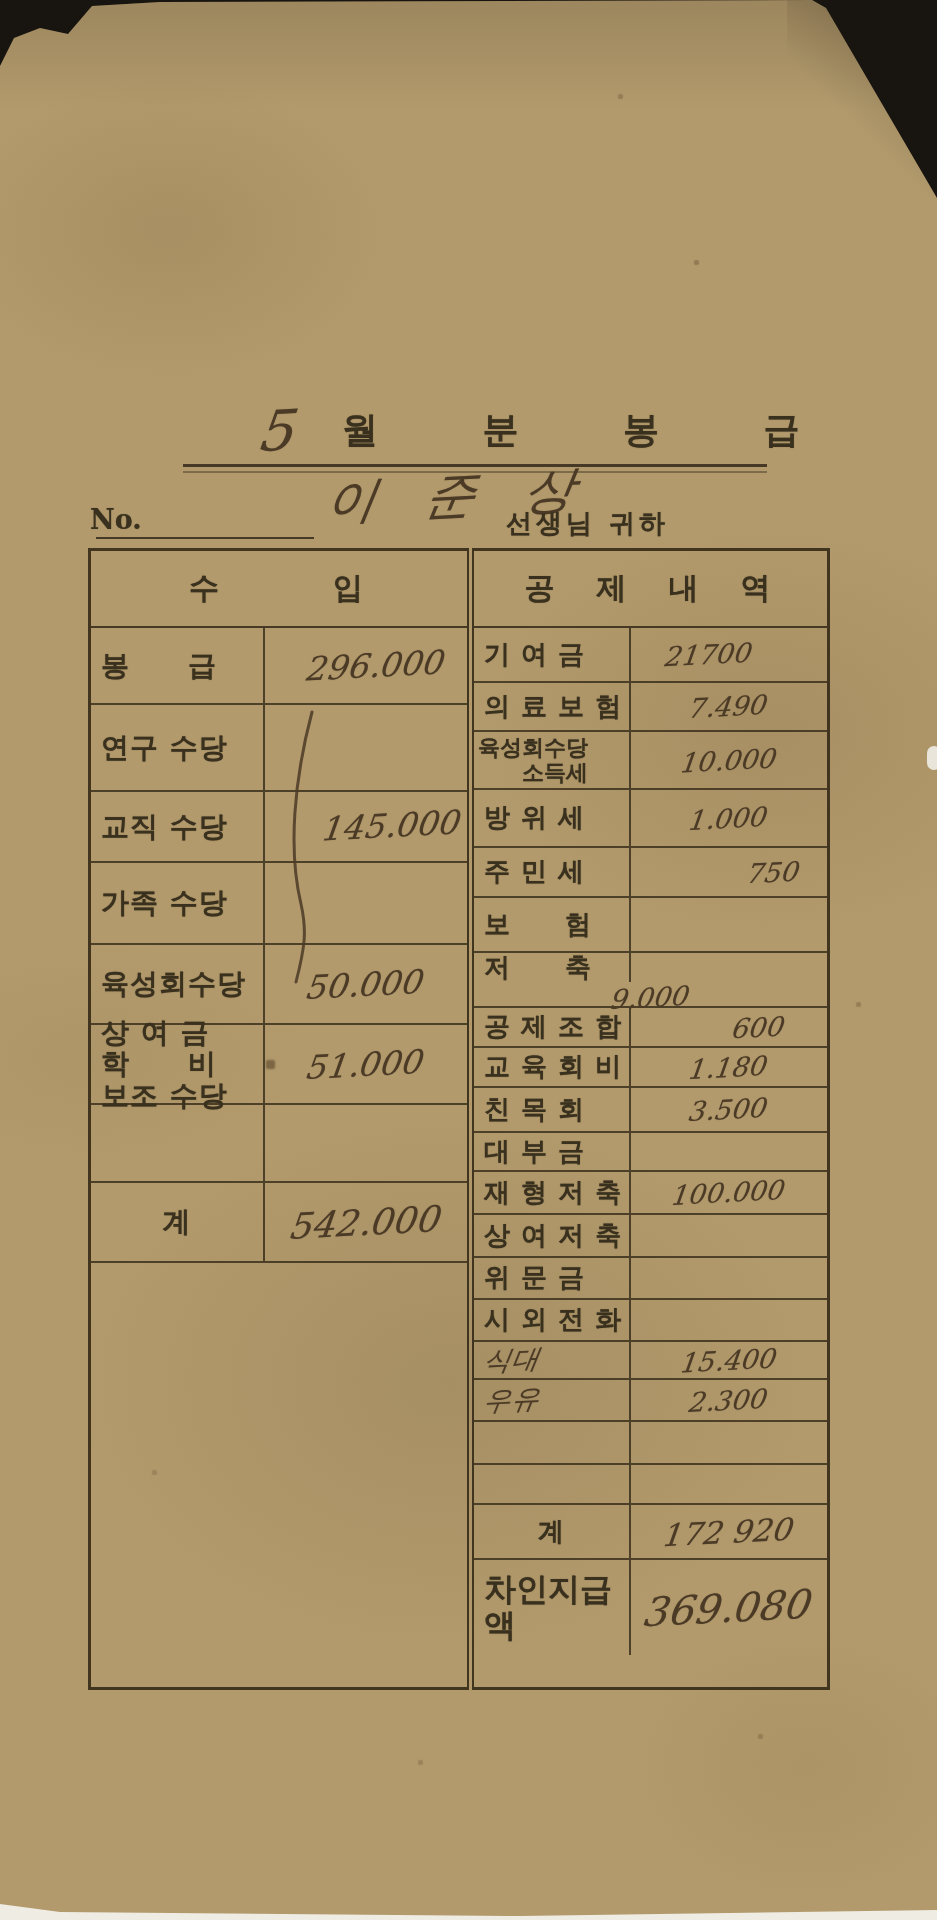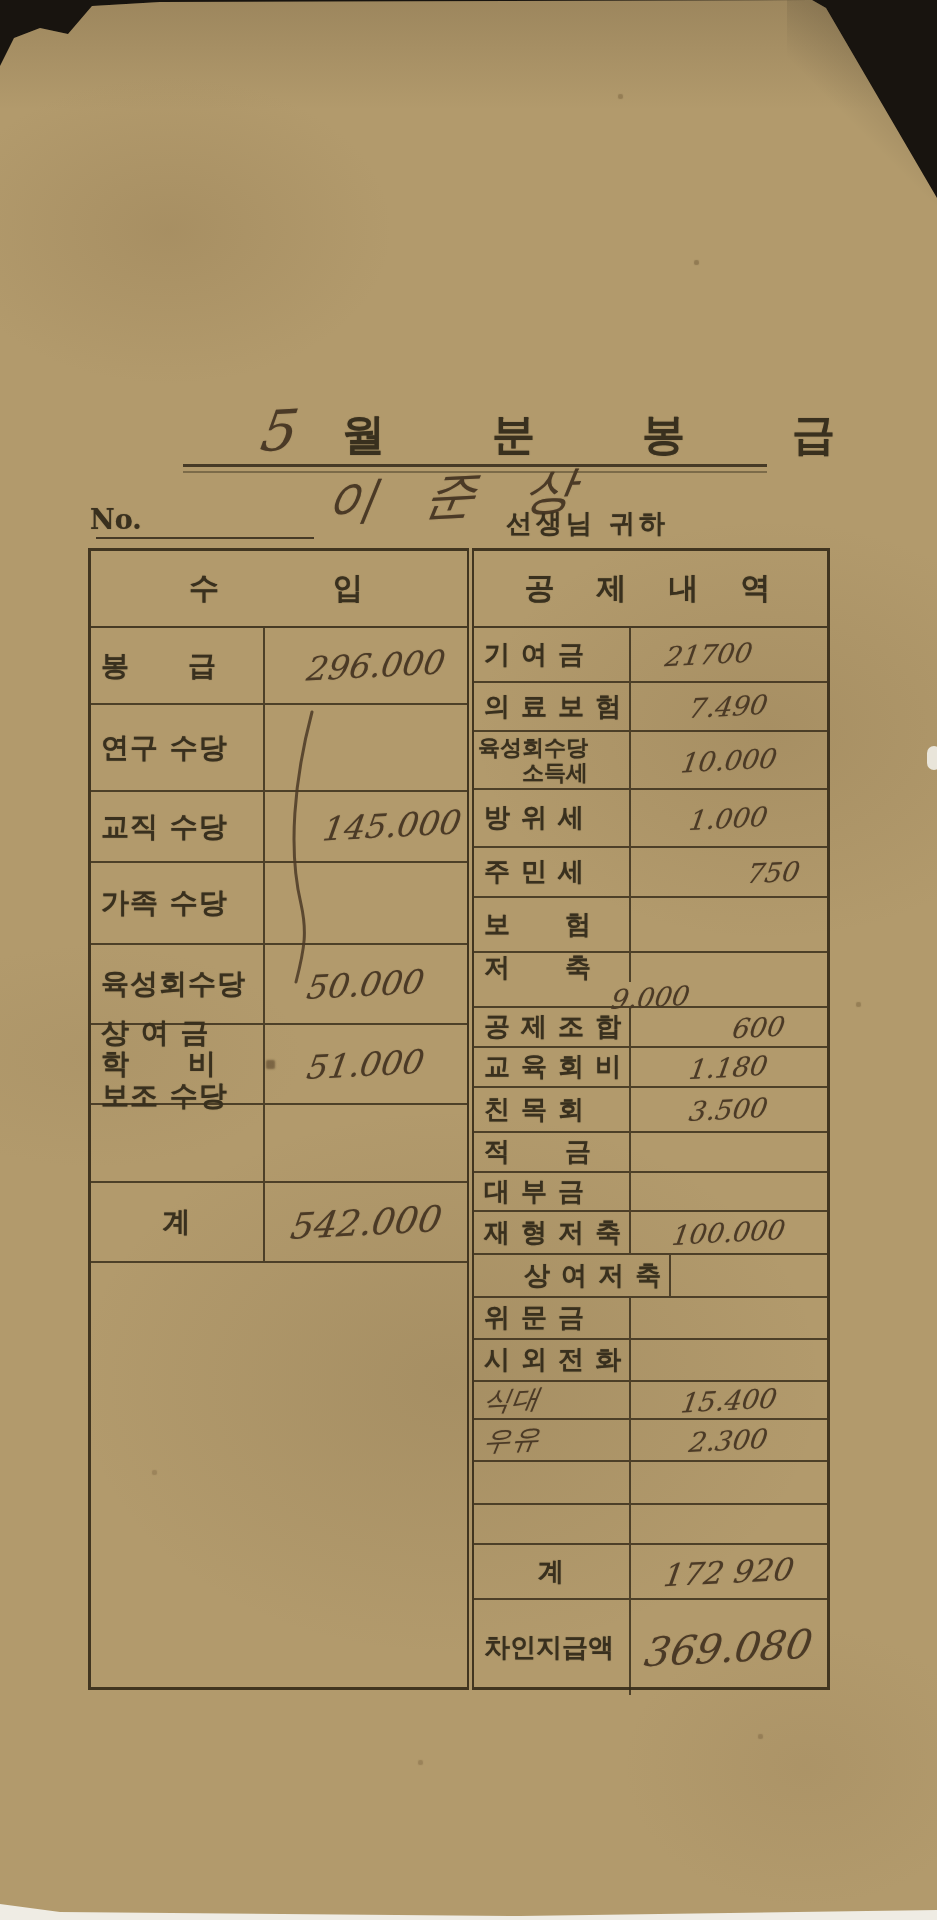--- a/index.html
+++ b/index.html
@@ -45,21 +45,21 @@
   .hw{
     font-family:"DejaVu Serif", serif;
     font-style:italic;
     color:#4b3a26;
     text-shadow:0 0 1px rgba(75,58,38,.4);
     transform:skewX(-12deg) rotate(-3deg);
   }
 
   
   .title-month{position:absolute;left:262px;top:398px;font-size:56px;z-index:2;}
-  .title-text{position:absolute;left:342px;top:406px;font-size:43px;letter-spacing:46px;white-space:nowrap;z-index:2;}
+  .title-text{position:absolute;left:342px;top:406px;font-size:36px;letter-spacing:46px;white-space:nowrap;z-index:2;}
   .title-underline{position:absolute;left:183px;top:464px;width:584px;height:4px;
     border-top:3px solid #463a26;border-bottom:2px solid rgba(110,95,65,.8);z-index:2;}
   .no-label{position:absolute;left:90px;top:504px;font-size:27px;z-index:2;}
   .no-underline{position:absolute;left:96px;top:537px;width:218px;border-top:2px solid #463a26;z-index:2;}
   .recipient-name{position:absolute;left:328px;top:462px;font-size:50px;letter-spacing:16px;white-space:nowrap;z-index:2;}
   .recipient-suffix{position:absolute;left:506px;top:506px;font-size:26px;letter-spacing:4px;white-space:nowrap;z-index:2;}
 
   
   .paytable{position:absolute;left:88px;top:548px;width:758px;height:1142px;z-index:2;}
   .section{position:absolute;top:0;height:100%;border:3px solid rgba(55,44,26,.92);box-sizing:border-box;display:flex;flex-direction:column;}
@@ -72,21 +72,21 @@
   .row .lbl{border-right:2px solid rgba(55,44,26,.82);box-sizing:border-box;display:flex;align-items:center;
     padding-left:10px;font-size:27px;letter-spacing:1px;white-space:pre-line;line-height:1.12;}
   .sec-income .row .lbl{width:174px;font-size:28px;}
   .sec-deduct .row .lbl{width:157px;font-size:26px;}
   .row .val{flex:1;display:flex;align-items:center;justify-content:center;overflow:visible;}
   .row .val span{font-size:27px;white-space:nowrap;}
   .sec-income .row .val span{font-size:33px;}
   .row.total-row .lbl{justify-content:center;padding-left:0;}
   .row.total-row .val span{font-size:31px;}
   .sec-income .row.total-row .val span{font-size:36px;}
-  .row.net-row .lbl{font-size:26px;letter-spacing:0;}
+  .row.net-row .lbl{font-size:32px;letter-spacing:0;}
   .row.net-row .val span{font-size:40px;}
   .row.sm-label .lbl{font-size:22px;letter-spacing:0;padding-left:4px;}
   .row.hw-label .lbl{font-weight:normal;}
   .row.hw-label .lbl span{font-size:27px;}
   .row.filler{flex:1;border-bottom:none;}
   .row.filler .lbl{border-right:none;}
   
   .sec-deduct .row:nth-child(6) .val span{margin-left:90px;}   
   .sec-deduct .row:nth-child(9) .val span{margin-left:60px;}   
   .sec-deduct .row:nth-child(2) .val span{margin-right:40px;}  
@@ -221,35 +221,31 @@
         <div class="val">
           <span class="hw">1.180</span>
         </div>
       </div>
       <div class="row" style="height: 45px;">
         <div class="lbl printed">친 목 회</div>
         <div class="val">
           <span class="hw">3.500</span>
         </div>
       </div>
-      <div class="row" style="height: 40px;">
-        <div class="lbl printed">적　　금</div>
-        <div class="val"></div>
-      </div>
       <div class="row" style="height: 39px;">
         <div class="lbl printed">대 부 금</div>
         <div class="val"></div>
       </div>
       <div class="row" style="height: 43px;">
         <div class="lbl printed">재 형 저 축</div>
         <div class="val">
           <span class="hw">100.000</span>
         </div>
       </div>
-      <div class="row" style="height: 43px; padding-left: 40px;">
+      <div class="row" style="height: 43px;">
         <div class="lbl printed">상 여 저 축</div>
         <div class="val"></div>
       </div>
       <div class="row" style="height: 42px;">
         <div class="lbl printed">위 문 금</div>
         <div class="val"></div>
       </div>
       <div class="row" style="height: 42px;">
         <div class="lbl printed">시 외 전 화</div>
         <div class="val"></div>

